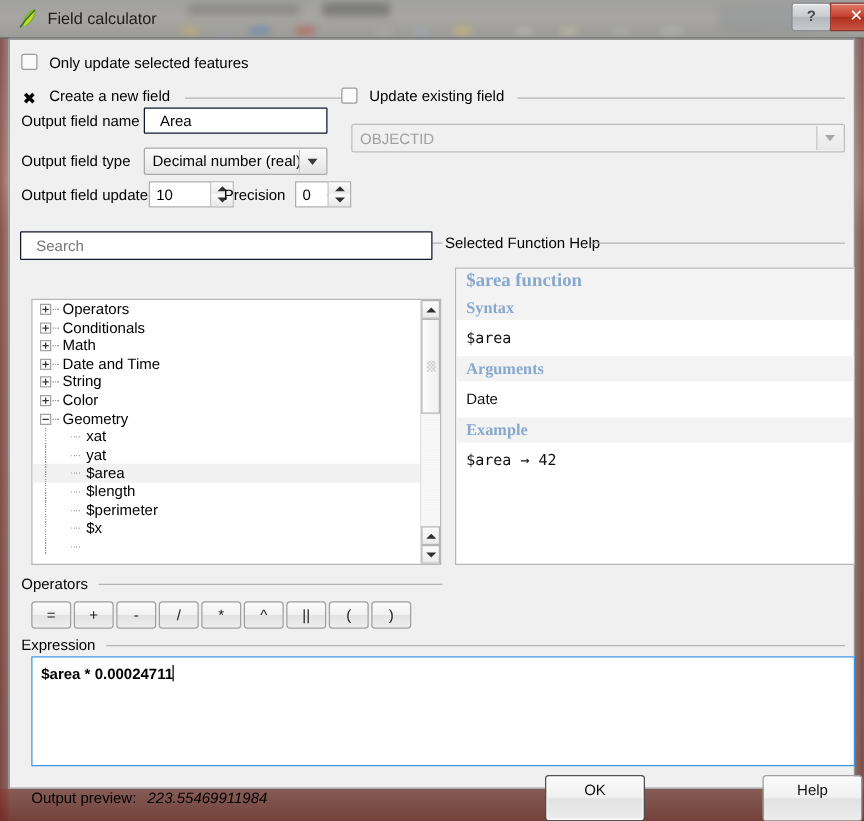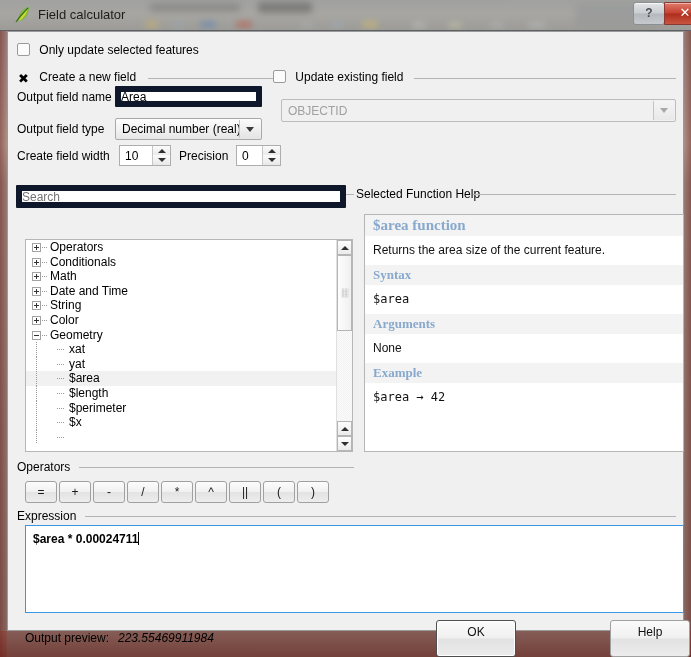--- a/index.html
+++ b/index.html
@@ -67,22 +67,22 @@
     font-size:13px;font-weight:bold;line-height:12px;text-align:center;
     vertical-align:-2px;color:#000;
   }
   .lbl{font-size:12px;color:#000;margin-top:30px;}
 
   .groupbox{position:absolute;}
   .gb-title{position:absolute;left:0;top:0;font-size:12px;background:#f0f0f0;padding-right:5px;white-space:nowrap;}
   .gb-line{position:absolute;top:7px;height:1px;background:#b4b4b4;}
 
   .tin{
-    box-sizing:border-box;border:6px solid #0f172a;background:#fff;
-    font-size:12px;color:#000;padding:2px 0;border-radius:1px;
+    box-sizing:border-box;border:1px solid #0f172a;background:#fff;
+    font-size:12px;color:#000;padding:2px 12px;border-radius:1px;
   }
   .combo{
     box-sizing:border-box;border:1px solid #a9a9a9;border-radius:2px;
     background:linear-gradient(180deg,#fdfdfd 0%,#f2f2f2 50%,#e6e6e6 100%);
     font-size:12px;color:#000;
   }
   .combo .ctext{position:absolute;left:6px;top:50%;transform:translateY(-50%);white-space:nowrap;}
   .combo .carrow{
     position:absolute;right:1px;top:1px;bottom:1px;width:20px;
     border-left:1px solid #c4c4c4;
@@ -239,22 +239,22 @@
     <input class="tin" style="position: absolute; left: 107px; top: 54px; width: 147px; height: 21px;" value="Area">
 
     <div style="position:absolute;left:9px;top:90px;font-size:12px;">Output field type</div>
     <div class="combo" style="position:absolute;left:107px;top:86px;width:147px;height:22px;">
       <span class="ctext">Decimal number (real)</span>
       <span class="carrow">
           <i class="tri-d"></i>
         </span>
     </div>
 
-    <div style="position:absolute;left:9px;top:117px;font-size:12px;">Create field width</div>
-    <div class="spin" style="left:111px;top:113px;width:52px;height:21px;">
+    <div style="position:absolute;left:9px;top:117px;font-size:12px;">Output field update</div>
+    <div class="spin" style="left:111px;top:113px;width:68px;height:21px;">
       <span class="sval">10</span>
       <span class="sup">
           <i class="tri-u-s"></i>
         </span>
       <span class="sdn">
           <i class="tri-d-s"></i>
         </span>
     </div>
 
     <div style="position:absolute;left:171px;top:117px;font-size:12px;">Precision</div>
@@ -378,25 +378,24 @@
       </div>
     </div>
 
     <div class="groupbox" style="left:348px;top:155px;width:320px;height:1px;">
       <div class="gb-title">Selected Function Help</div>
       <div class="gb-line" style="left:117px;width:203px;"></div>
     </div>
 
     <div id="help">
       <div class="hhead big">$area function</div>
-      <div class="hpara">Returns the area size of the current feature.</div>
       <div class="hhead sm">Syntax</div>
       <div class="hcode">$area</div>
       <div class="hhead sm">Arguments</div>
-      <div class="hpara">None</div>
+      <div class="hpara">Date</div>
       <div class="hhead sm">Example</div>
       <div class="hcode">$area → 42</div>
     </div>
 
     <div class="groupbox" style="left:9px;top:428px;width:337px;height:1px;">
       <div class="gb-title">Operators</div>
       <div class="gb-line" style="left:62px;width:275px;"></div>
     </div>
     <div id="opbuttons">
         <div class="btnop" style="left: 17px; top: 449px;">=</div>

